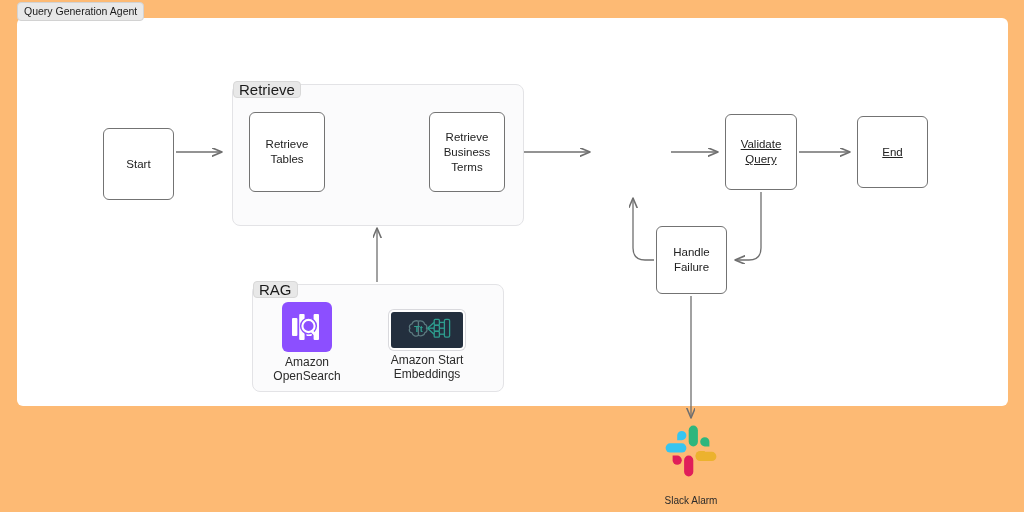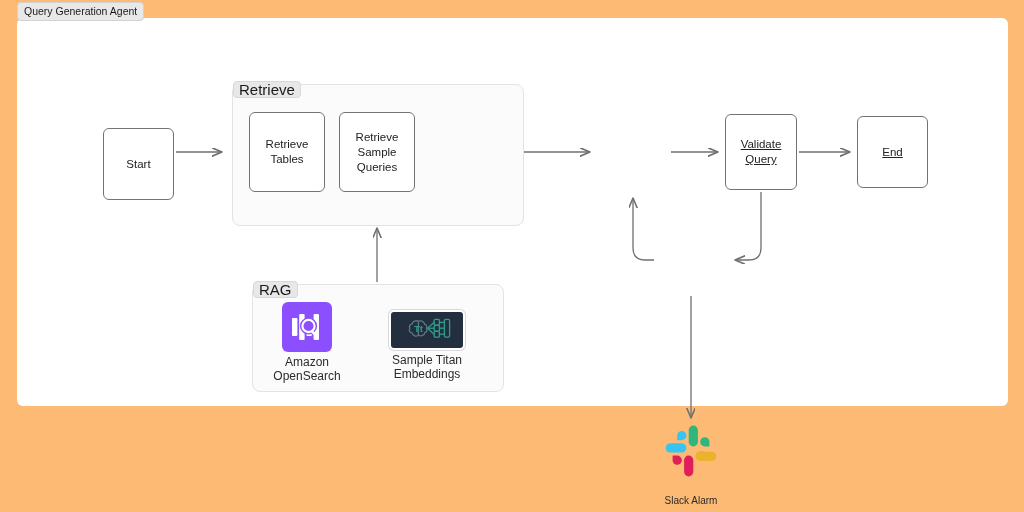--- a/index.html
+++ b/index.html
@@ -98,24 +98,25 @@
 
       <path d="M691,296 L691,418" marker-end="url(#arrow)"></path>
 
       <path d="M377,282 L377,228" marker-end="url(#arrow)"></path>
     </g>
   </svg>
 
   <div class="node" id="node-start">Start</div>
 
   <div class="node" id="node-retrieve-tables">Retrieve Tables</div>
-  <div class="node" id="node-retrieve-sample">Retrieve Sample Queries</div>
+  <div class="node" id="node-retrieve-business">Retrieve Business Terms</div>
 
   <div class="node" id="node-validate-query">Validate Query</div>
   <div class="node" id="node-end">End</div>
+  <div class="node" id="node-handle-failure">Handle Failure</div>
 
   <div class="svc" id="svc-opensearch">
     <div class="icon-opensearch">
       <svg width="36" height="36" viewBox="0 0 36 36" aria-hidden="true">
         <g fill="#ffffff">
           <rect x="3" y="9" width="5.4" height="18" rx="1"></rect>
           <rect x="10.2" y="5" width="5.4" height="26" rx="1"></rect>
           <rect x="17.4" y="9" width="5.4" height="18" rx="1"></rect>
           <rect x="24.6" y="5" width="5.4" height="26" rx="1"></rect>
         </g>
@@ -151,21 +152,21 @@
           <path d="M40.4,18.2 L45.2,18.2"></path>
         </g>
         <g fill="none" stroke="#2e9e8f" stroke-width="1.3">
           <rect x="35.2" y="3.4" width="5.2" height="5.8" rx="1"></rect>
           <rect x="35.2" y="9.4" width="5.2" height="5.8" rx="1"></rect>
           <rect x="35.2" y="15.4" width="5.2" height="5.8" rx="1"></rect>
           <rect x="45.4" y="3.4" width="5.2" height="17.8" rx="1.4"></rect>
         </g>
       </svg>
     </div>
-    <div class="svc-label">Sample Titan Embeddings</div>
+    <div class="svc-label">Amazon Start Embeddings</div>
   </div>
 
   <div id="slack-node">
     <div>
       <svg width="54" height="54" viewBox="0 0 54 54" aria-hidden="true">
 
         <g fill="#36C5F0">
           <path d="M17.8,7.0a4.6,4.6 0 1 1 0,9.2h-4.6v-4.6a4.6,4.6 0 0 1 4.6-4.6z"></path>
           <path d="M17.8,19.3a4.6,4.6 0 0 1 0,9.2H6.2a4.6,4.6 0 0 1 0-9.2z"></path>
         </g>

